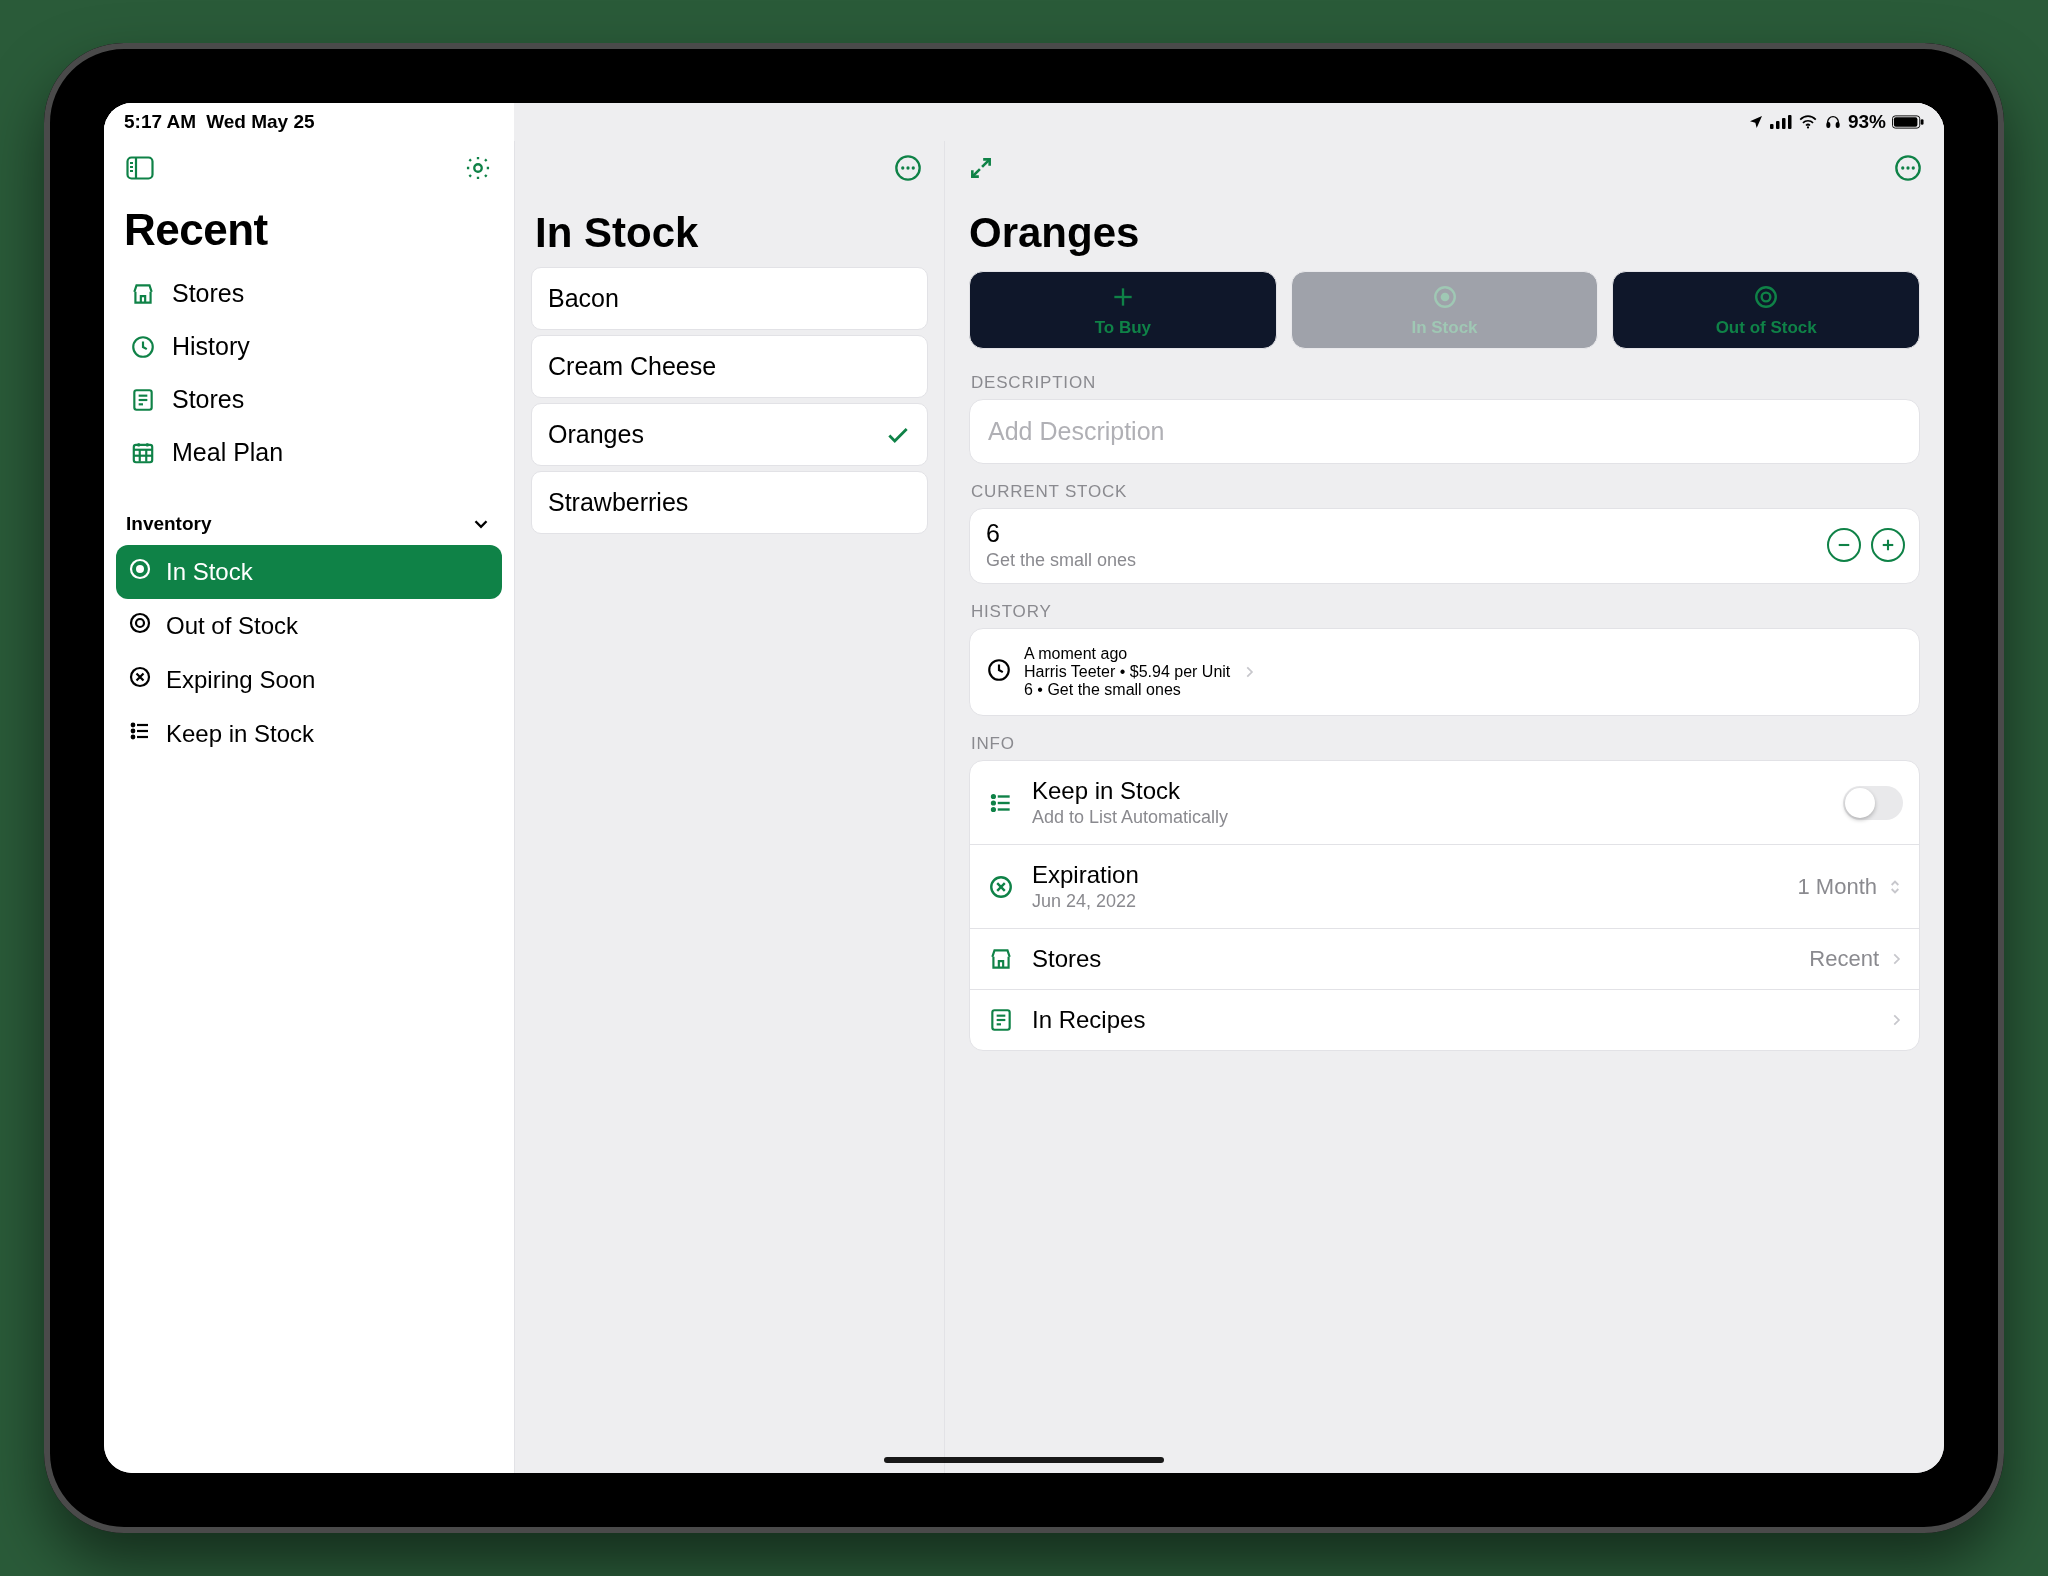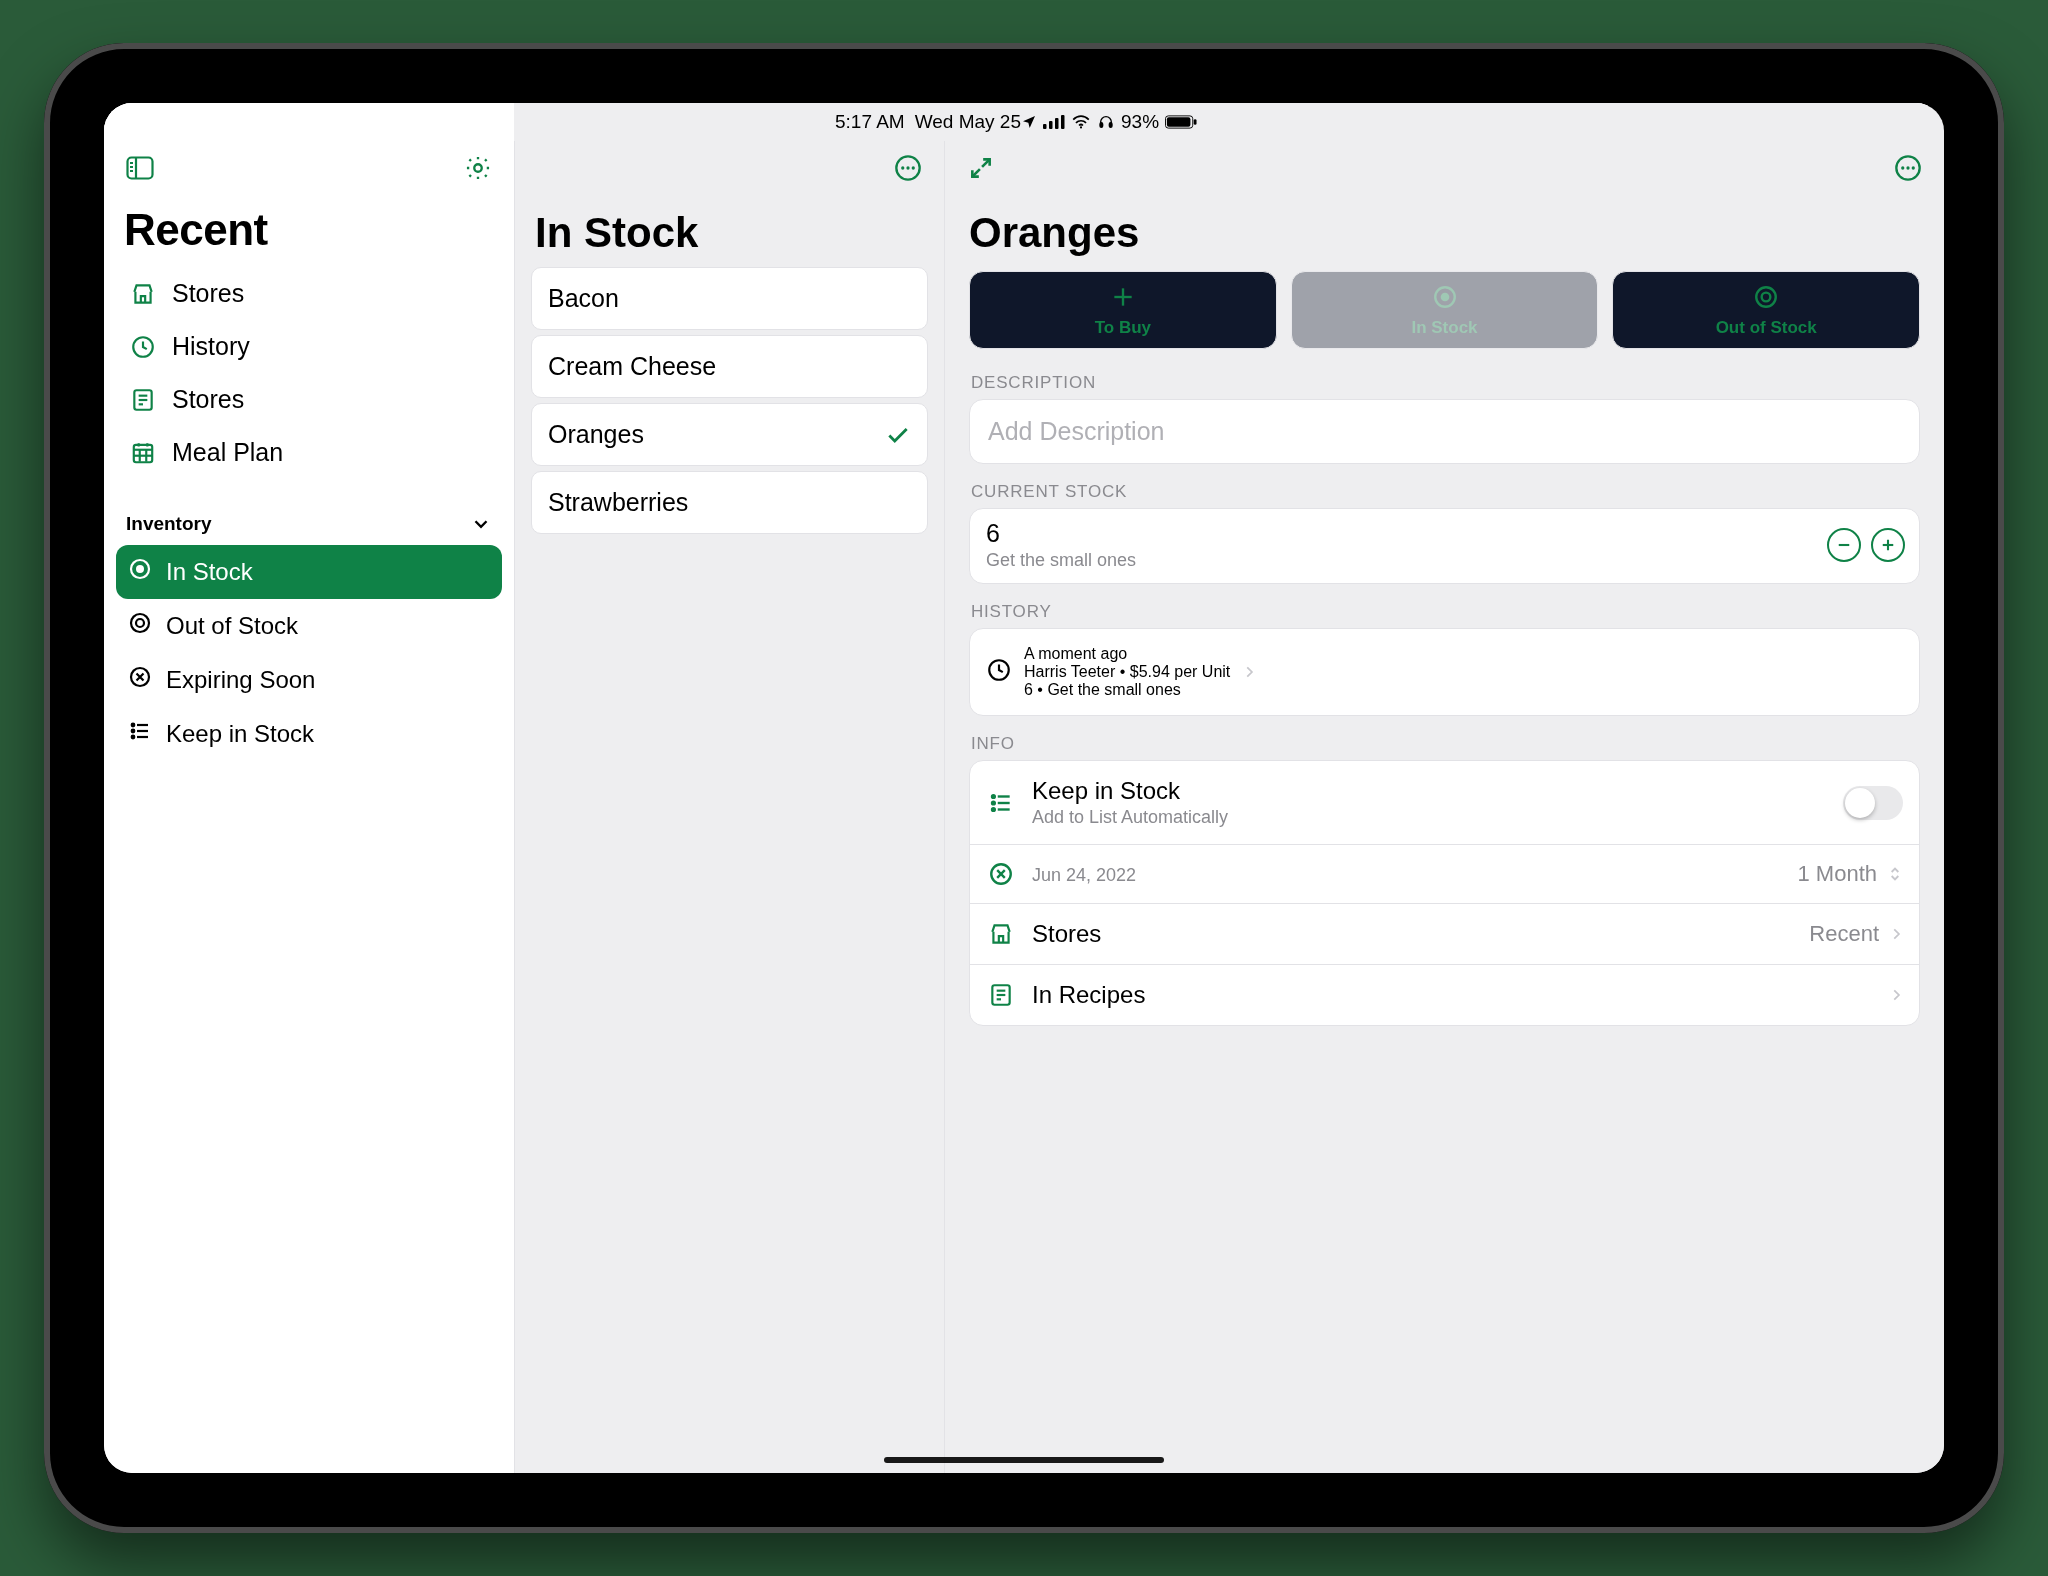--- a/index.html
+++ b/index.html
@@ -24,23 +24,23 @@
     width:1960px;height:1490px;border-radius:80px;background:#000;
     position:relative;box-shadow:0 0 0 6px #4a4a4a inset,0 30px 60px rgba(0,0,0,.5);
     padding:60px;
   }
   .screen{
     width:100%;height:100%;background:var(--bg-grey);border-radius:28px;overflow:hidden;
     display:flex;flex-direction:column;position:relative;
   }
   
   .statusbar{
-    height:38px;display:flex;align-items:center;justify-content:center;
-    padding:0 20px;font-size:19px;font-weight:400;background:#fff;
-    position:absolute;left:0;right:16px;top:0;z-index:5;
+    height:38px;display:flex;align-items:center;justify-content:space-between;
+    padding:0 20px;font-size:19px;font-weight:700;background:#fff;
+    position:absolute;left:0;right:0;top:0;z-index:5;
   }
   .statusbar .right{display:flex;align-items:center;gap:6px}
   .statusbar .left{display:flex;gap:10px}
   .statusbar svg{display:block}
   .statusbar .bg-split{position:absolute;inset:0;display:flex;z-index:-1}
   .statusbar .bg-split .w{width:410px;background:#fff}
   .statusbar .bg-split .g{flex:1;background:var(--bg-grey)}
   
   .columns{flex:1;display:flex;margin-top:38px;height:calc(100% - 38px)}
   .col{display:flex;flex-direction:column;position:relative}
@@ -427,20 +427,21 @@
               <div class="toggle"></div>
             </div>
             <div class="row">
               <span class="row-icon">
                 <svg width="26" height="26" viewBox="0 0 24 24" fill="none" stroke="currentColor" stroke-width="2.2">
                     <circle cx="12" cy="12" r="9"></circle>
                     <path d="M8.5 8.5l7 7M15.5 8.5l-7 7"></path>
                   </svg>
               </span>
               <div class="row-body">
+                <div class="row-title">Expiration</div>
                 <div class="row-sub">Jun 24, 2022</div>
               </div>
               <div class="row-accessory">
                 <span>1 Month</span>
                 <svg class="sortchev" width="16" height="24" viewBox="0 0 24 24" fill="none" stroke="currentColor" stroke-width="2.8">
                     <path d="M7 9l5-5 5 5"></path>
                     <path d="M7 15l5 5 5-5"></path>
                   </svg>
               </div>
             </div>

